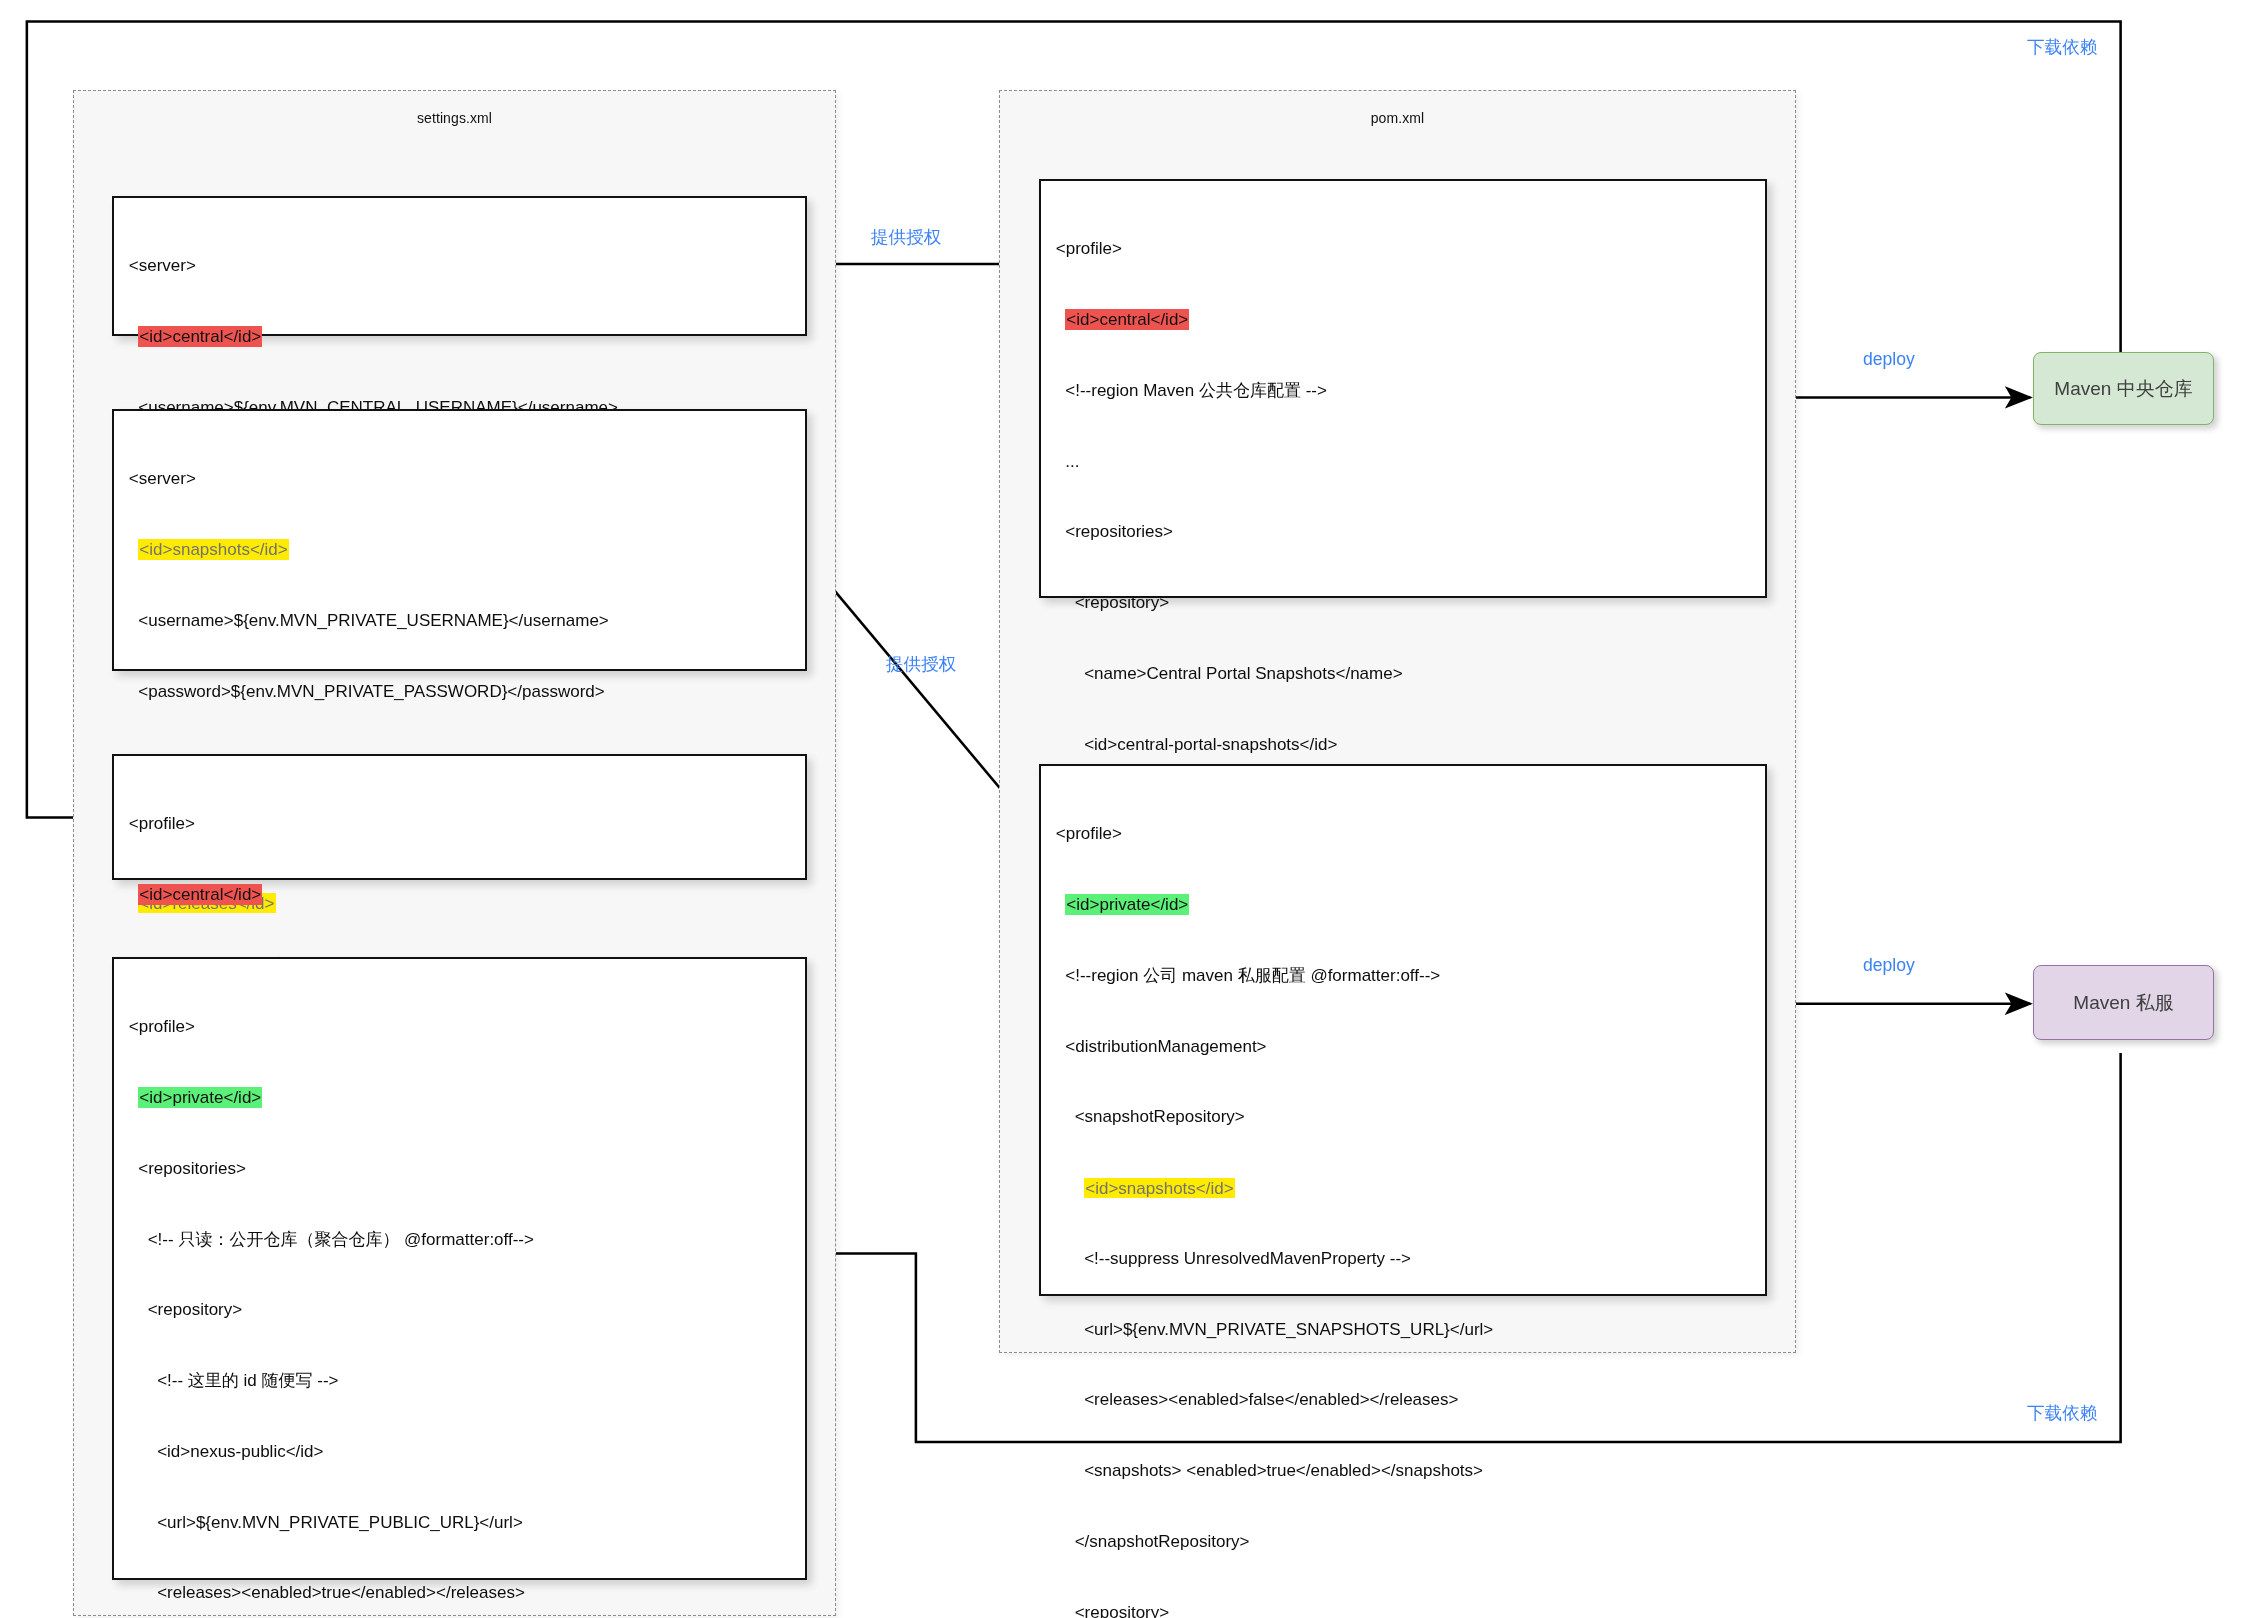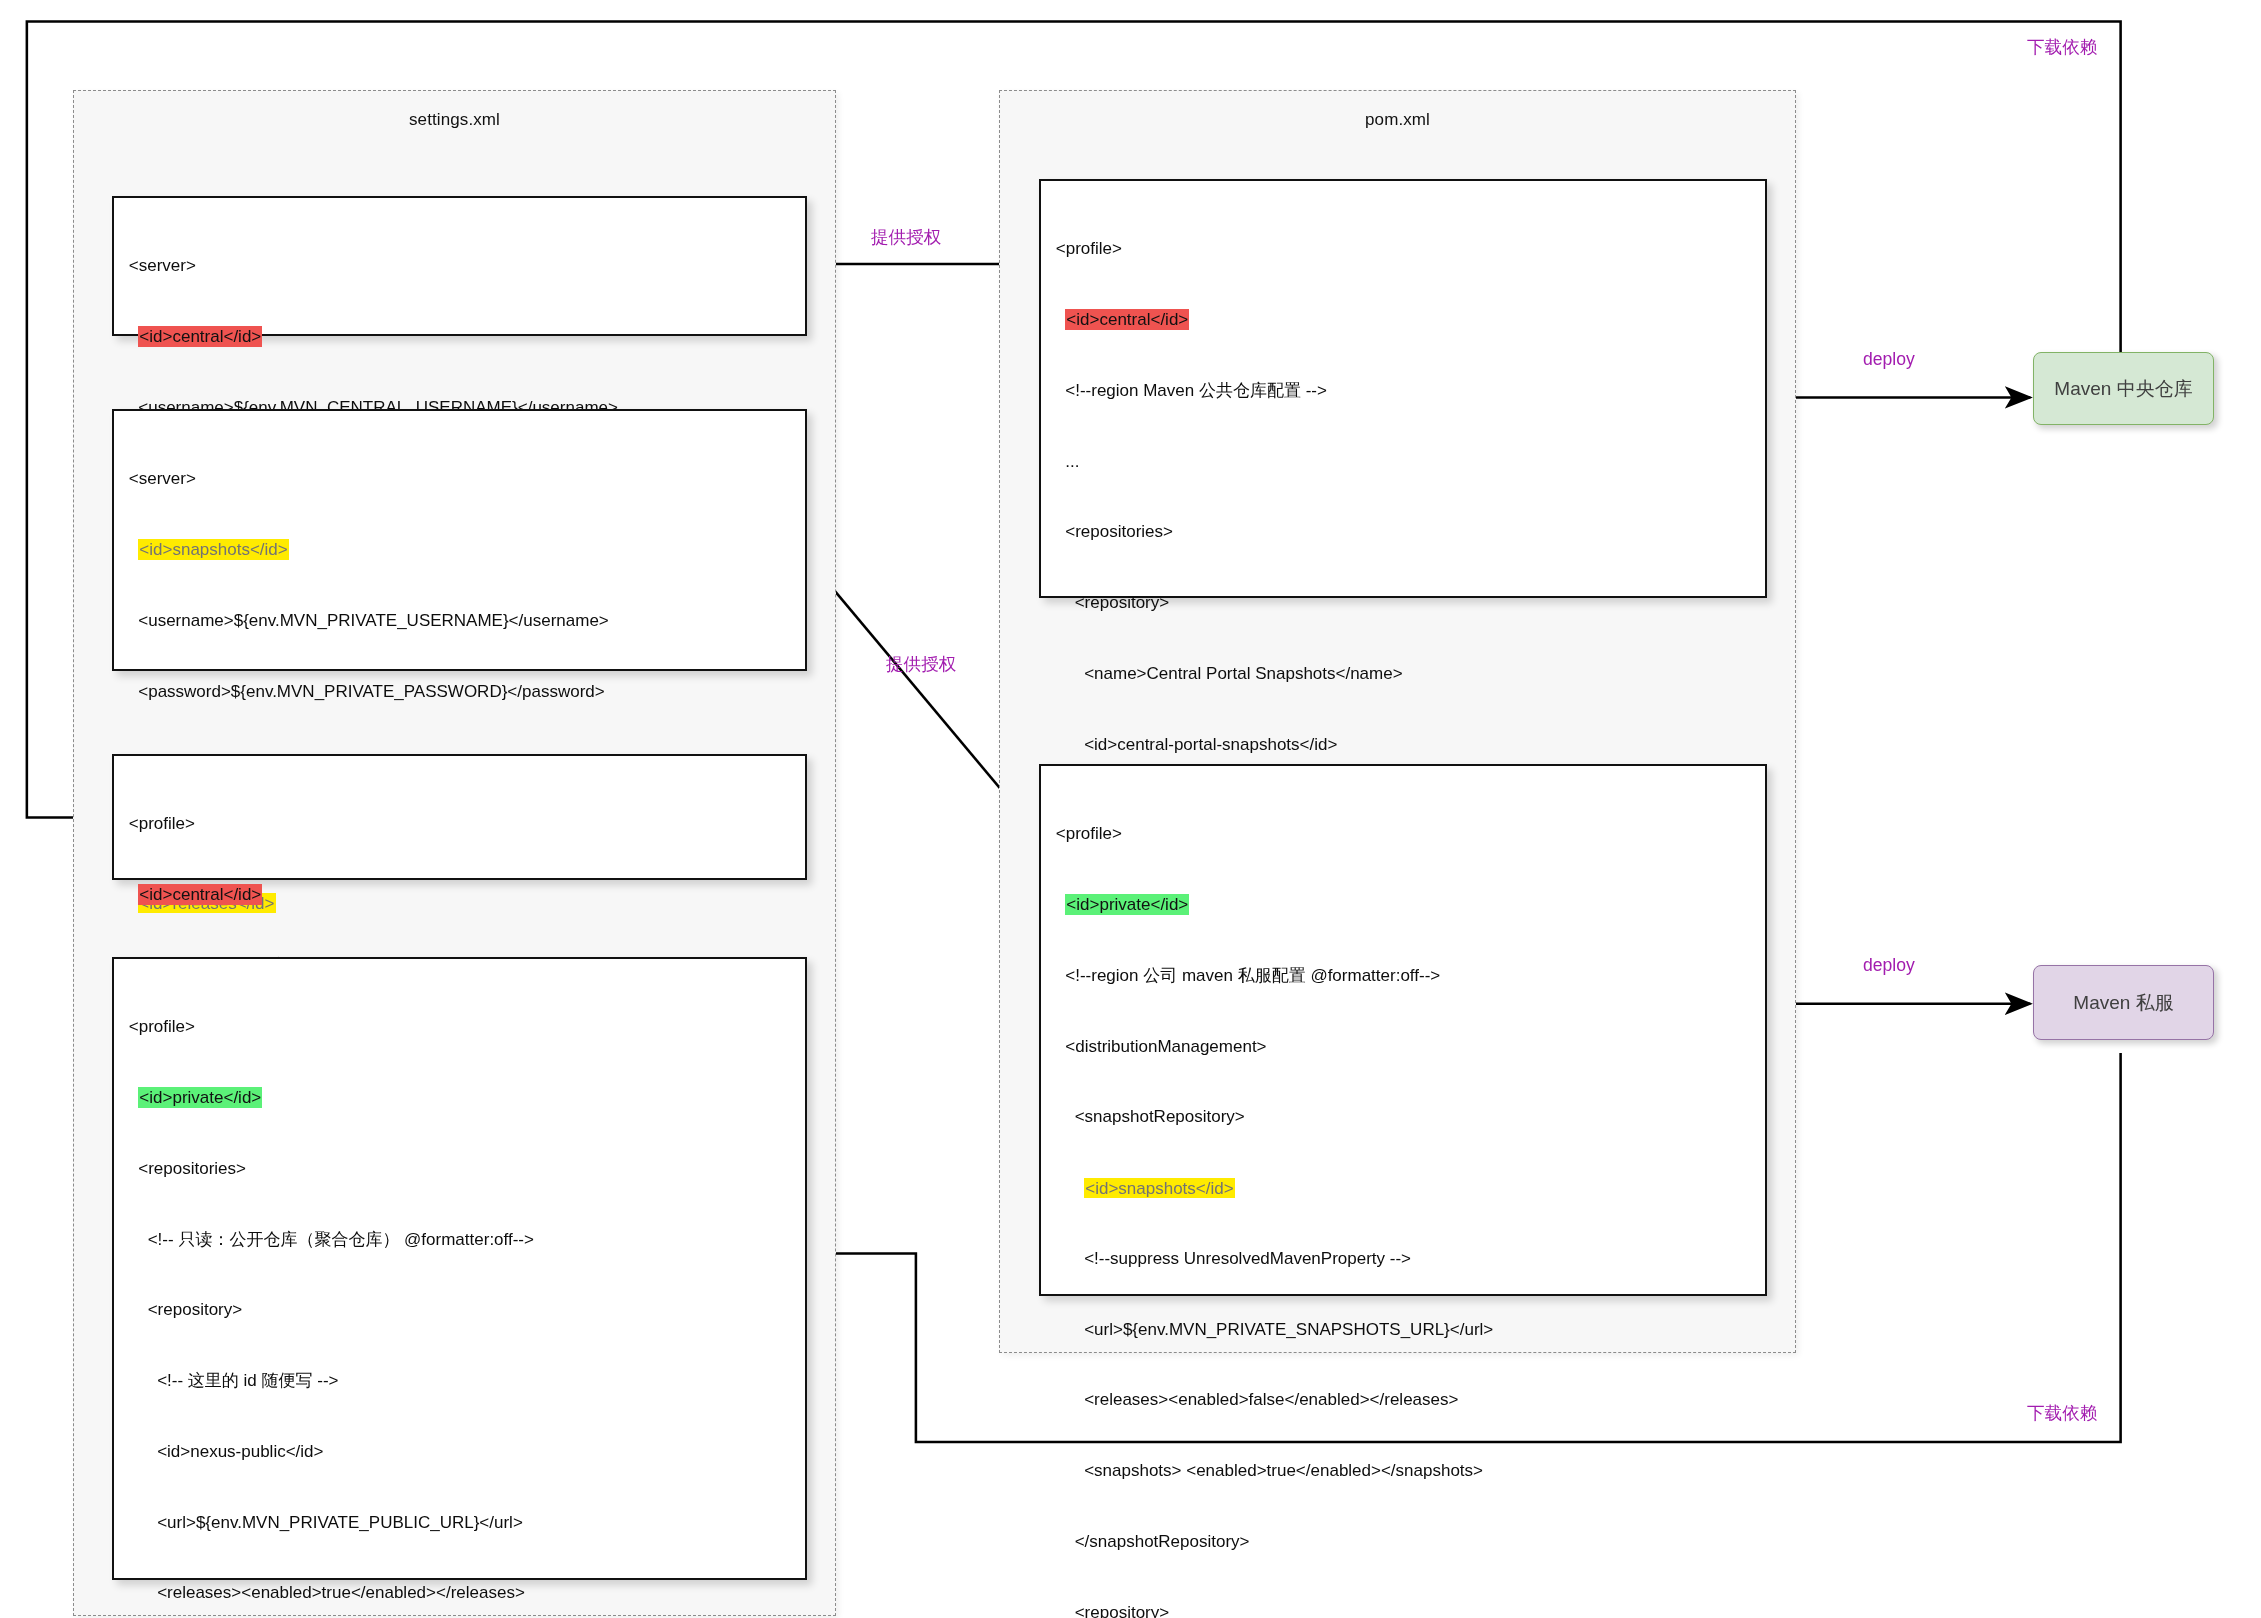--- a/index.html
+++ b/index.html
@@ -27,21 +27,21 @@
     position:absolute;
     border:1.7px dashed #8c8c8c;
     background:#f7f7f7;
     box-shadow:3.4px 3.4px 6.8px rgba(0,0,0,0.07);
   }
   .group-title{
     position:absolute;
     left:0;right:0;
     top:19.3px;
     text-align:center;
-    font-size:17px;
+    font-size:14px;
     color:#111;
     letter-spacing:0.1px;
   }
   
   .card{
     position:absolute;
     background:#ffffff;
     border:2.3px solid #111111;
     box-shadow:4.5px 4.5px 8px rgba(0,0,0,0.16);
   }
@@ -76,21 +76,21 @@
     border:1.7px solid #82b366;
   }
   .node-private{
     background:#e1d5e7;
     border:1.7px solid #9673a6;
   }
   
   .elabel{
     position:absolute;
     font-size:17.6px;
-    color:#a21caf;
+    color:#3b82f6;
     white-space:nowrap;
   }
 </style>
 </head>
 <body>
 
 <div id="canvas">
 
   <svg id="edges" viewBox="0 0 3982 2850" xmlns="http://www.w3.org/2000/svg">
     <defs>

